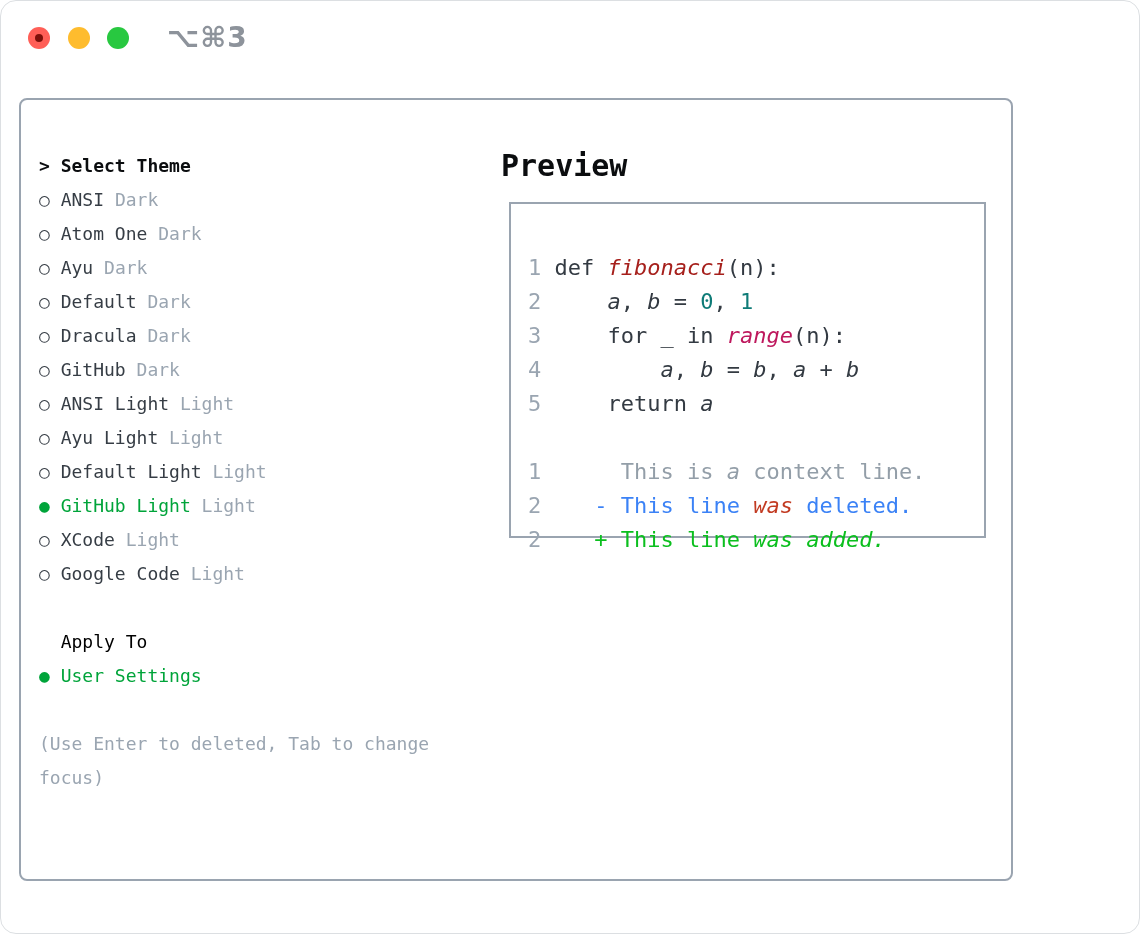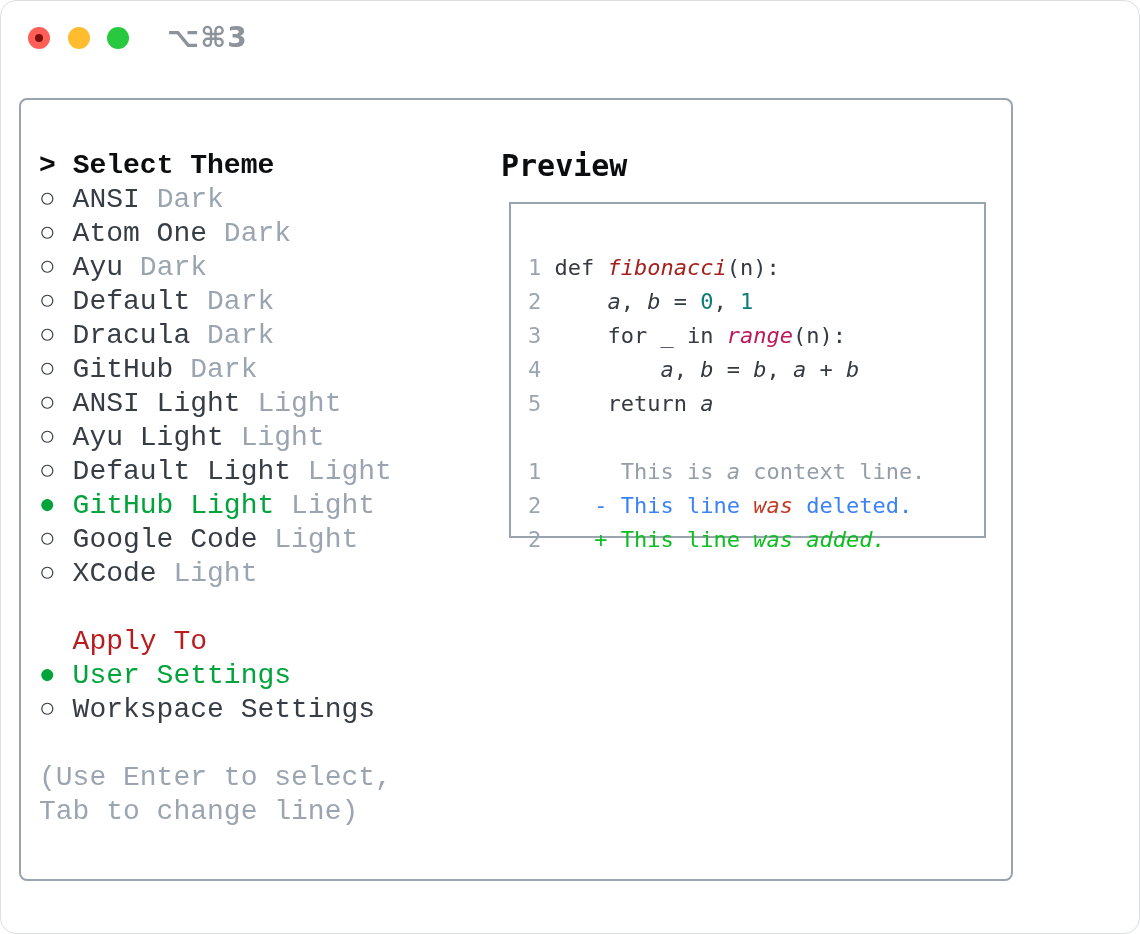--- a/index.html
+++ b/index.html
@@ -21,30 +21,30 @@
     position:absolute;left:166px;top:20px;font-family:"DejaVu Sans","Liberation Sans",sans-serif;
     font-size:28px;font-weight:bold;color:#8d939b;letter-spacing:1px;
   }
   
   .panel{
     position:absolute;left:18px;top:97px;width:994px;height:783px;
     border:2px solid #9aa4b0;border-radius:8px;background:#fff;box-sizing:border-box;
   }
   
   .left-col{
-    position:absolute;left:38px;top:148px;font-size:28px;line-height:34px;color:#363d45;font-family:Liberation Mono, monospace;
+    position:absolute;left:38px;top:148px;font-size:18px;line-height:34px;color:#363d45;
   }
   .row{white-space:pre;height:34px;}
   .row-blank{height:34px;}
   .hdr{font-weight:bold;color:#0b0d0f;}
   .marker{color:#363d45;}
   .variant{color:#9aa5b1;}
   .theme-row.selected .marker,.theme-row.selected .tname{color:#00a43a;}
   .apply-row.selected .marker,.apply-row.selected .tname{color:#00a43a;}
-  .apply-hdr{padding-left:2ch;color:#b91c1c;}
+  .apply-hdr{padding-left:2ch;color:#000000;}
   .hint{
     width:420px;color:#9aa5b1;white-space:normal;line-height:34px;
   }
   
   .preview-title{
     position:absolute;left:500px;top:148px;font-size:30px;line-height:34px;
     font-weight:bold;color:#0b0d0f;
   }
   .preview-box{
     position:absolute;left:508px;top:201px;width:477px;height:336px;
@@ -88,31 +88,30 @@
         <div class="row theme-row"><span class="marker">○ </span><span class="tname">ANSI</span><span class="variant"> Dark</span></div>
         <div class="row theme-row"><span class="marker">○ </span><span class="tname">Atom One</span><span class="variant"> Dark</span></div>
         <div class="row theme-row"><span class="marker">○ </span><span class="tname">Ayu</span><span class="variant"> Dark</span></div>
         <div class="row theme-row"><span class="marker">○ </span><span class="tname">Default</span><span class="variant"> Dark</span></div>
         <div class="row theme-row"><span class="marker">○ </span><span class="tname">Dracula</span><span class="variant"> Dark</span></div>
         <div class="row theme-row"><span class="marker">○ </span><span class="tname">GitHub</span><span class="variant"> Dark</span></div>
         <div class="row theme-row"><span class="marker">○ </span><span class="tname">ANSI Light</span><span class="variant"> Light</span></div>
         <div class="row theme-row"><span class="marker">○ </span><span class="tname">Ayu Light</span><span class="variant"> Light</span></div>
         <div class="row theme-row"><span class="marker">○ </span><span class="tname">Default Light</span><span class="variant"> Light</span></div>
         <div class="row theme-row selected"><span class="marker">● </span><span class="tname">GitHub Light</span><span class="variant"> Light</span></div>
+        <div class="row theme-row"><span class="marker">○ </span><span class="tname">XCode</span><span class="variant"> Light</span></div>
         <div class="row theme-row"><span class="marker">○ </span><span class="tname">Google Code</span><span class="variant"> Light</span></div>
-        <div class="row theme-row"><span class="marker">○ </span><span class="tname">XCode</span><span class="variant"> Light</span></div>
       </div>
     <div class="row-blank"></div>
     <div class="row apply-hdr">Apply To</div>
     <div id="apply-list">
         <div class="row apply-row selected"><span class="marker">● </span><span class="tname">User Settings</span></div>
-        <div class="row apply-row"><span class="marker">○ </span><span class="tname">Workspace Settings</span></div>
       </div>
     <div class="row-blank"></div>
-    <div class="hint">(Use Enter to select, Tab to change line)</div>
+    <div class="hint">(Use Enter to deleted, Tab to change focus)</div>
   </div>
 
   <div class="preview-title">Preview</div>
 
   <div class="preview-box">
     <div class="code" id="code-block"><div class="row"><span class="c-ln">1</span><span class="c-pl"> def </span><span class="c-fn">fibonacci</span><span class="c-pl">(n):</span></div><div class="row"><span class="c-ln">2</span><span class="c-pl">     </span><span class="c-id">a</span><span class="c-pl">, </span><span class="c-id">b</span><span class="c-pl"> = </span><span class="c-nu">0</span><span class="c-pl">, </span><span class="c-nu">1</span></div><div class="row"><span class="c-ln">3</span><span class="c-pl">     for _ in </span><span class="c-bi">range</span><span class="c-pl">(n):</span></div><div class="row"><span class="c-ln">4</span><span class="c-pl">         </span><span class="c-id">a</span><span class="c-pl">, </span><span class="c-id">b</span><span class="c-pl"> = </span><span class="c-id">b</span><span class="c-pl">, </span><span class="c-id">a</span><span class="c-pl"> + </span><span class="c-id">b</span></div><div class="row"><span class="c-ln">5</span><span class="c-pl">     return </span><span class="c-id">a</span></div><div class="row">&nbsp;</div><div class="row"><span class="c-ln">1</span><span class="c-ctx">      This is </span><span class="c-ctxi">a</span><span class="c-ctx"> context line.</span></div><div class="row"><span class="c-ln">2</span><span class="c-pl">    </span><span class="c-del">- This line </span><span class="c-deli">was</span><span class="c-del"> deleted.</span></div><div class="row"><span class="c-ln">2</span><span class="c-pl">    </span><span class="c-add">+ This line </span><span class="c-addi">was</span><span class="c-add"> </span><span class="c-addi">added.</span></div></div>
   </div>
 
 </div>
 

